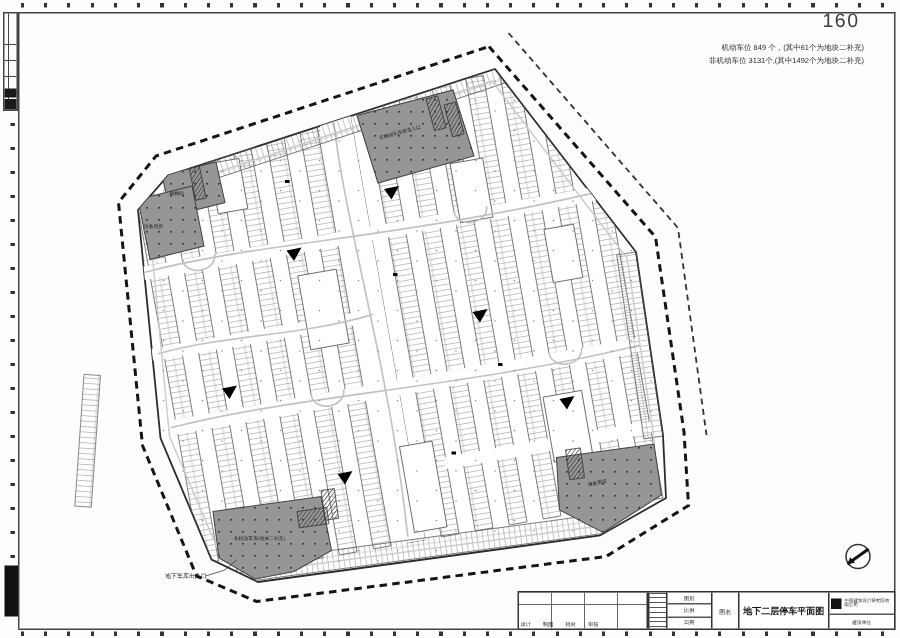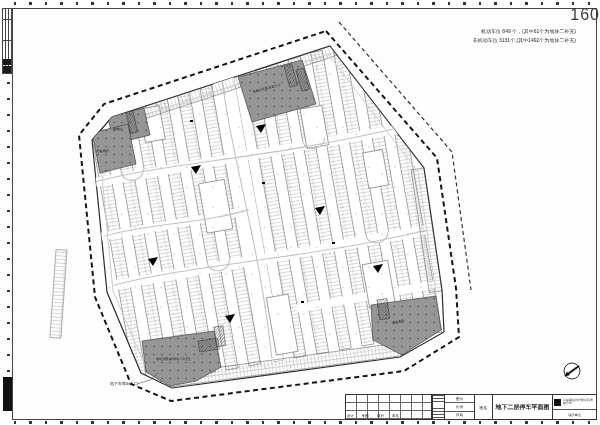--- a/index.html
+++ b/index.html
@@ -16,21 +16,21 @@
   #frame-bottom{left:12px;top:419px;width:585px;height:0;border-top:1px solid #444;}
   #frame-left{left:12px;top:8px;width:0;height:411px;border-left:1px solid #444;}
   #frame-right{left:596px;top:8px;width:0;height:411px;border-left:1px solid #444;}
   #mini-table{left:2px;top:8px;width:10px;height:66px;border:1px solid #444;box-sizing:border-box;
     background:repeating-linear-gradient(90deg,transparent 0 2.5px,#444 2.5px 3px),
                repeating-linear-gradient(180deg,transparent 0 10px,#444 10px 10.6px);}
   #mini-dark1{left:0;bottom:8px;width:100%;height:6px;background:#1a1a1a;}
   #mini-dark2{left:0;bottom:0;width:100%;height:7px;background:#1a1a1a;}
   #spine-label{left:3px;top:377px;width:9px;height:34px;background:#111;}
   
-  #page-number{right:0;top:6px;font-size:16px;color:#3d3d3d;letter-spacing:1px;}
+  #page-number{right:27px;top:6px;font-size:13px;color:#3d3d3d;letter-spacing:1px;}
   .stat{right:24px;font-size:5px;color:#2a2a2a;white-space:nowrap;}
   #stat1{top:28px;} #stat2{top:37px;}
   
   #exit-label{left:88px;top:381px;width:50px;font-size:4px;color:#1a1a1a;text-align:right;
     white-space:nowrap;}
   
   #title-block{left:345px;top:394px;width:252px;height:26px;border:1px solid #333;
     box-sizing:border-box;display:flex;background:#fff;}
   .tb-sec{height:100%;box-sizing:border-box;border-right:1px solid #333;position:relative;}
   #tb-sign{width:86px;

